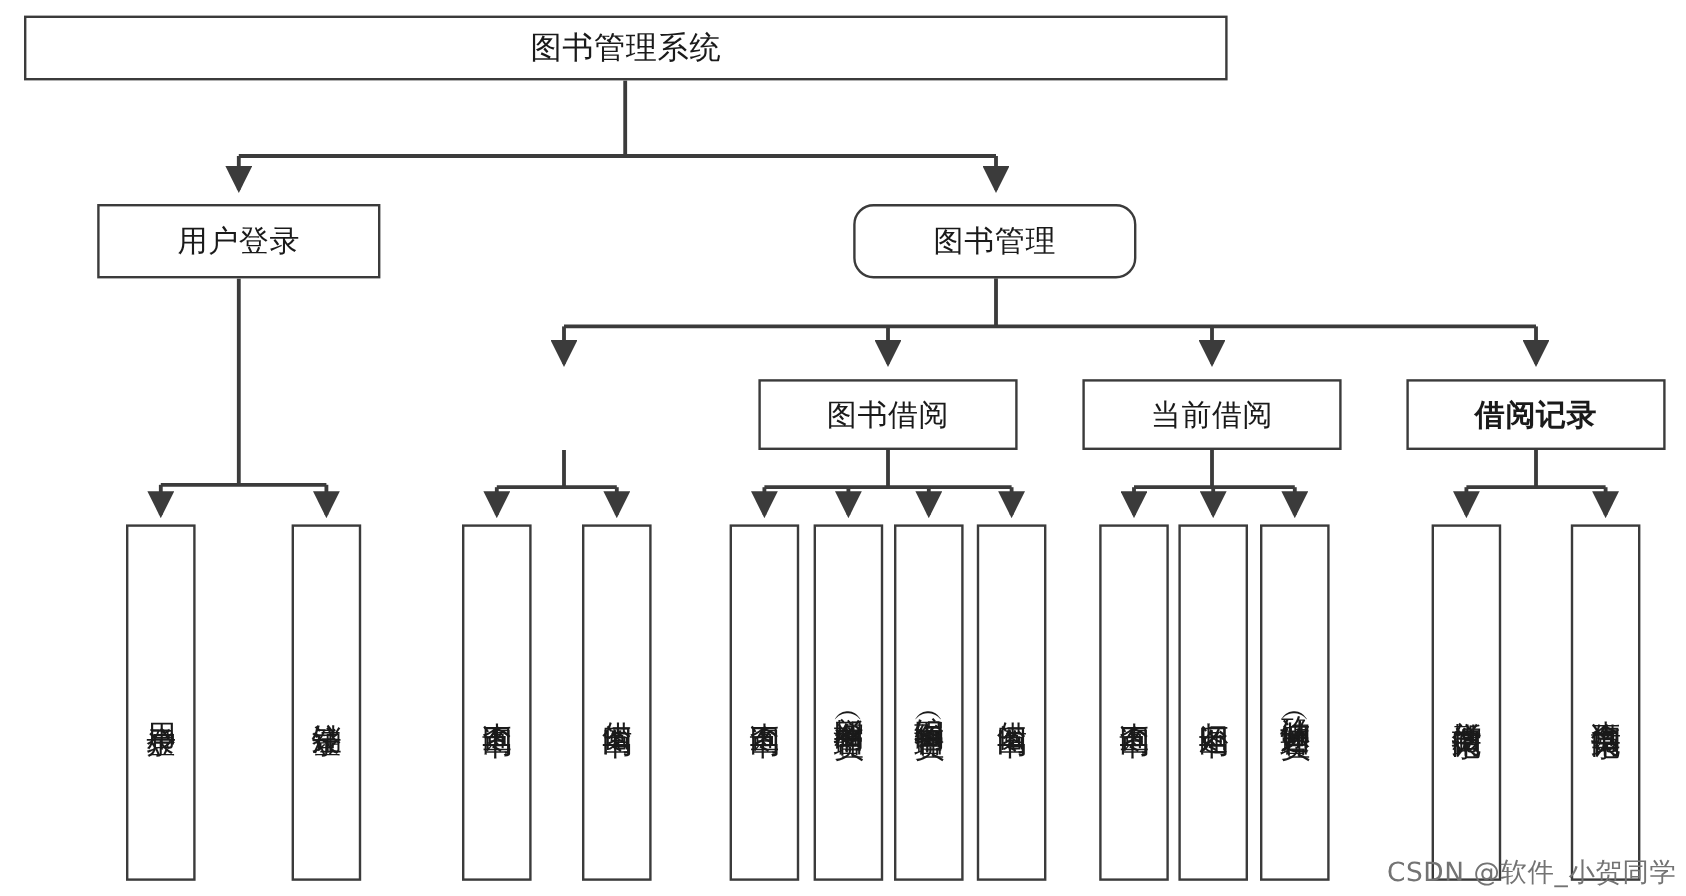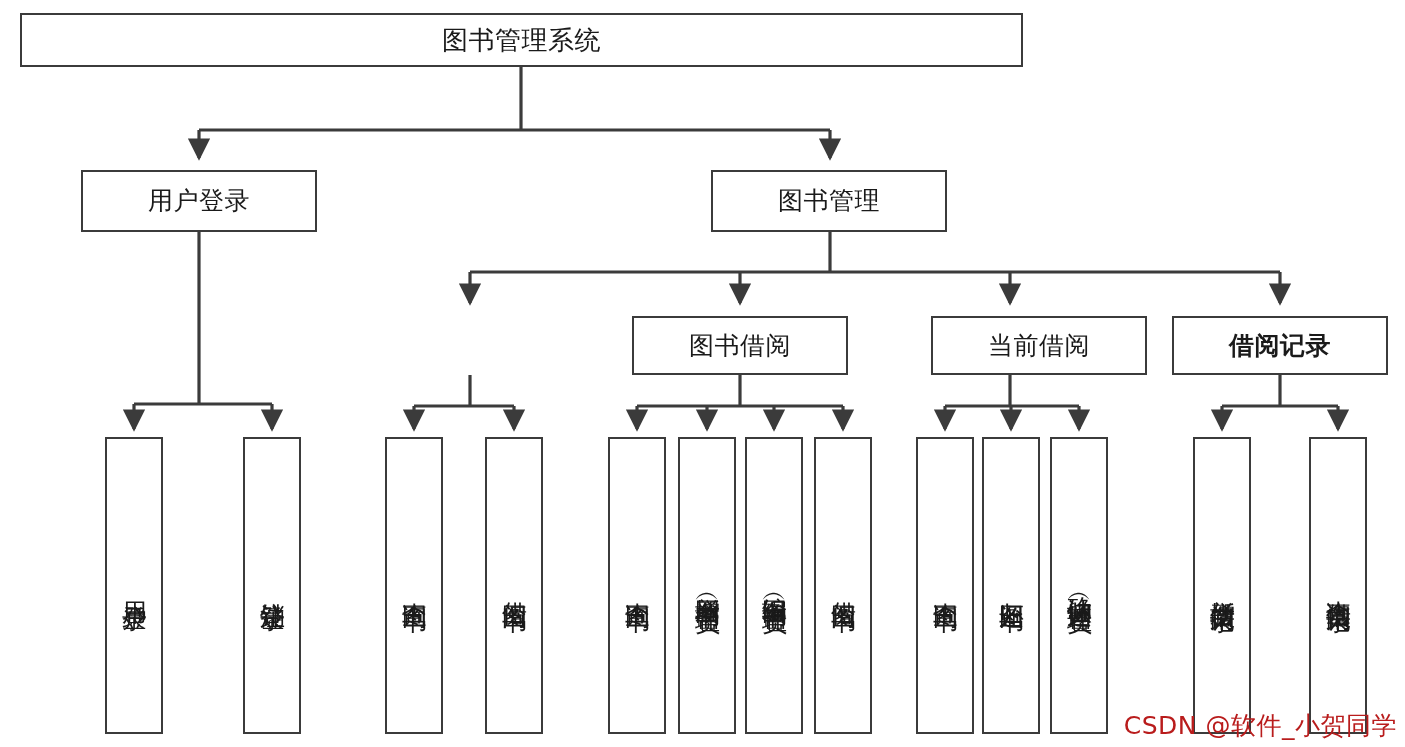--- a/index.html
+++ b/index.html
@@ -57,22 +57,22 @@
     letter-spacing: 2px;
     white-space: nowrap;
   }
   .node.root .label {
     font-size: 26px;
   }
   #watermark {
     position: absolute;
     right: 8px;
     bottom: 5px;
-    font-size: 25px;
-    color: #b91c1c;
+    font-size: 22px;
+    color: #737373;
     letter-spacing: 0.5px;
     white-space: nowrap;
     font-family: "DejaVu Sans", "Liberation Sans", sans-serif;
   }
 </style>
 </head>
 <body>
 
 <div id="canvas">
 
@@ -126,28 +126,28 @@
     </g>
   </svg>
 
   <div class="node horiz root" style="left:20px; top:13px; width:1003px; height:54px;">
     <span class="label">图书管理系统</span>
   </div>
 
   <div class="node horiz" style="left:81px; top:170px; width:236px; height:62px;">
     <span class="label">用户登录</span>
   </div>
-  <div class="node horiz" style="left:711px; top:170px; width:236px; height:62px;">
+  <div class="node horiz" style="left:711px; top:170px; width:236px; height:62px;border-radius:17px;">
     <span class="label">图书管理</span>
   </div>
 
   <div class="node horiz" style="left:632px; top:316px; width:216px; height:59px;">
     <span class="label">图书借阅</span>
   </div>
-  <div class="node horiz" style="left:902px; top:316px; width:216px; height:59px;margin-left:29px;">
+  <div class="node horiz" style="left:902px; top:316px; width:216px; height:59px;">
     <span class="label">当前借阅</span>
   </div>
   <div class="node horiz" style="left:1172px; top:316px; width:216px; height:59px;font-weight:bold;">
     <span class="label">借阅记录</span>
   </div>
 
   <div class="node vert" style="left:105px; top:437px; width:58px; height:297px;">
     <span class="label">用户登录</span>
   </div>
   <div class="node vert" style="left:243px; top:437px; width:58px; height:297px;">

